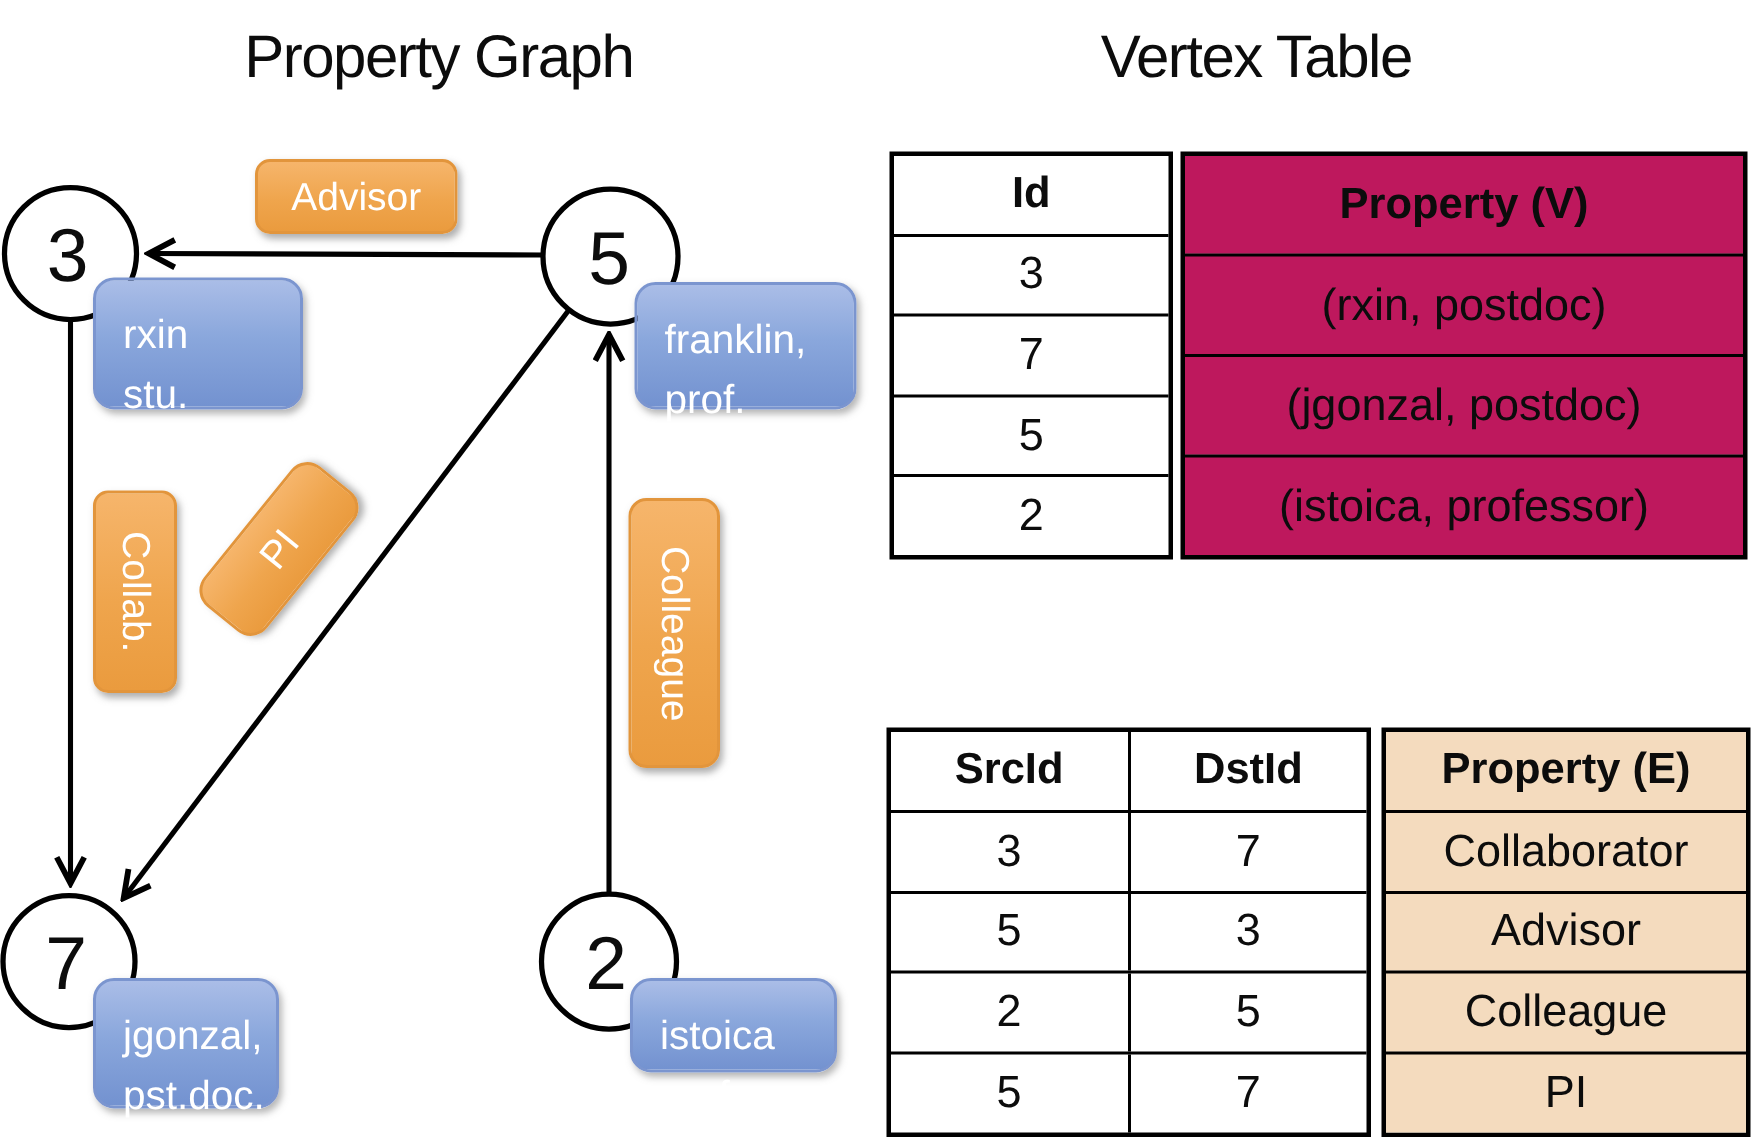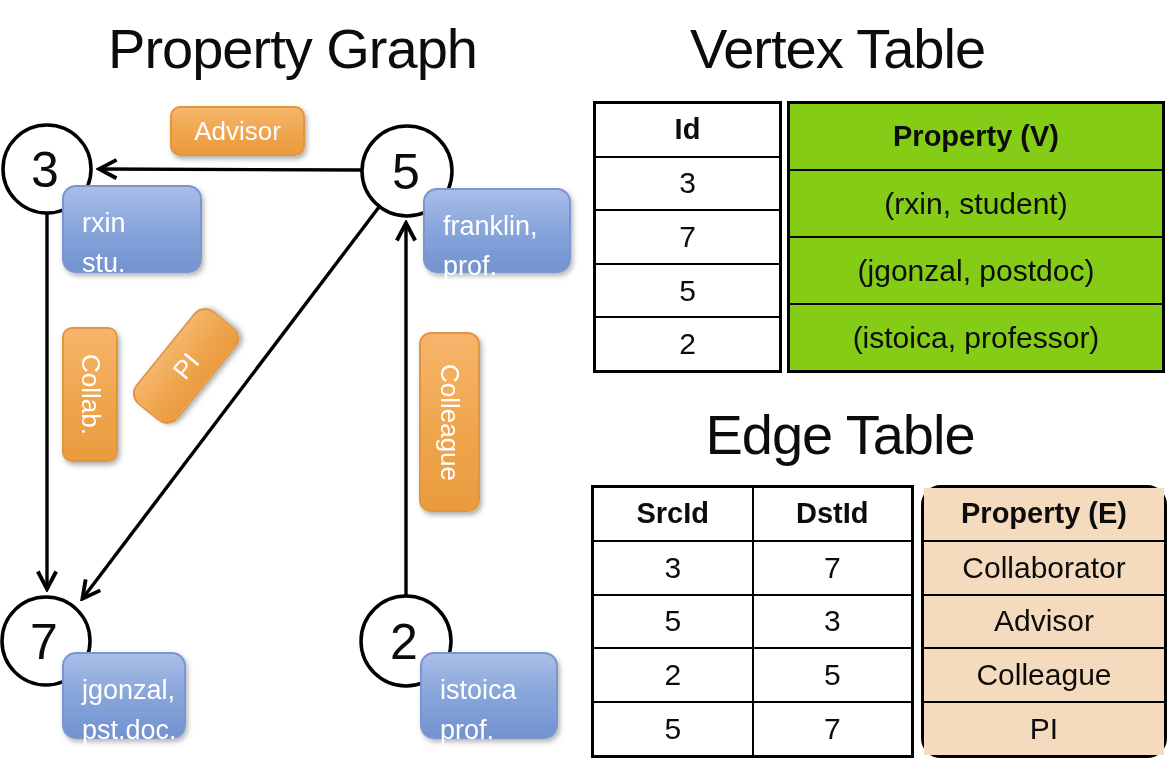--- a/index.html
+++ b/index.html
@@ -3,21 +3,21 @@
 <meta charset="utf-8">
 <style>
   html,body{margin:0;padding:0;background:#fff;}
   #canvas{
     position:relative;width:1170px;height:760px;background:#fff;overflow:hidden;
     font-family:"Liberation Sans","DejaVu Sans",sans-serif;color:#111;
   }
   .abs{position:absolute;box-sizing:border-box;}
   
   .big-title{
-    font-size:56px;font-weight:400;letter-spacing:-1px;color:#0c0c0c;
+    font-size:40px;font-weight:400;letter-spacing:-1px;color:#0c0c0c;
     text-align:center;white-space:nowrap;
   }
   
   #graph-svg{position:absolute;left:0;top:0;}
   .edge-line{stroke:#000;stroke-width:3.4px;fill:none;}
   .node-circle{fill:#fff;stroke:#000;stroke-width:3.5px;}
   .node-id{font-size:50px;fill:#0c0c0c;font-weight:400;text-anchor:middle;}
   
   .edge-label{
     background:linear-gradient(180deg,#f6b56b 0%,#efa54d 55%,#ea9b3e 100%);
@@ -45,21 +45,21 @@
   .cell{
     flex:1;display:flex;align-items:center;justify-content:center;
     font-size:30px;color:#0c0c0c;box-sizing:border-box;text-align:right;
   }
   .cell.hdr{font-size:29px;font-weight:bold;}
   .col-stack .cell + .cell{border-top:2.5px solid #000;}
   .trow{flex:1;display:flex;box-sizing:border-box;}
   .trow + .trow{border-top:2.5px solid #000;}
   .trow .cell{flex:1;}
   .trow .cell + .cell{border-left:2.5px solid #000;}
-  .blue-fill .cell{background:#84cc16;}
+  .blue-fill .cell{background:#be185d;}
   .tan-fill .cell{background:#f4dbbe;}
 </style>
 </head>
 <body>
 
 <div id="canvas">
 
   <div class="abs big-title" style="left:0;top:16px;width:585px;">Property Graph</div>
 
   <svg id="graph-svg" width="585" height="760" viewBox="0 0 585 760">
@@ -102,44 +102,43 @@
     <div>stu.</div>
   </div>
   <div class="abs vprop-box" style="left:423px;top:188px;width:148px;height:85px;">
     <div>franklin,</div>
     <div>prof.</div>
   </div>
   <div class="abs vprop-box" style="left:62px;top:652px;width:124px;height:87px;">
     <div>jgonzal,</div>
     <div>pst.doc.</div>
   </div>
-  <div class="abs vprop-box" style="left:420px;top:652px;width:138px;height:87px;">
+  <div class="abs vprop-box" style="left:420px;top:652px;width:138px;height:63px;">
     <div>istoica</div>
     <div>prof.</div>
   </div>
 
   <div class="abs big-title" style="left:585px;top:16px;width:505px;">Vertex Table</div>
 
   <div class="abs tbl-wrap" style="left:593px;top:101px;width:572px;height:272px;gap:5px;">
     <div class="subtable col-stack" style="width:189px;">
       <div class="cell hdr">Id</div>
       <div class="cell">3</div>
       <div class="cell">7</div>
       <div class="cell">5</div>
       <div class="cell">2</div>
     </div>
     <div class="subtable col-stack blue-fill" style="flex:1;">
       <div class="cell hdr">Property (V)</div>
-      <div class="cell">(rxin, student)</div>
+      <div class="cell">(rxin, postdoc)</div>
       <div class="cell">(jgonzal, postdoc)</div>
       <div class="cell">(istoica, professor)</div>
     </div>
   </div>
 
-  <div class="abs big-title" style="left:585px;top:402px;width:510px;">Edge Table</div>
 
   <div class="abs tbl-wrap" style="left:591px;top:485px;width:576px;height:273px;gap:7px;">
     <div class="subtable" style="width:323px;">
       <div class="trow">
         <div class="cell hdr">SrcId</div>
         <div class="cell hdr">DstId</div>
       </div>
       <div class="trow">
         <div class="cell">3</div>
         <div class="cell">7</div>
@@ -150,21 +149,21 @@
       </div>
       <div class="trow">
         <div class="cell">2</div>
         <div class="cell">5</div>
       </div>
       <div class="trow">
         <div class="cell">5</div>
         <div class="cell">7</div>
       </div>
     </div>
-    <div class="subtable col-stack tan-fill" style="flex:1;border-radius:20px;">
+    <div class="subtable col-stack tan-fill" style="flex:1;">
       <div class="cell hdr">Property (E)</div>
       <div class="cell">Collaborator</div>
       <div class="cell">Advisor</div>
       <div class="cell">Colleague</div>
       <div class="cell">PI</div>
     </div>
   </div>
 
 </div>
 

